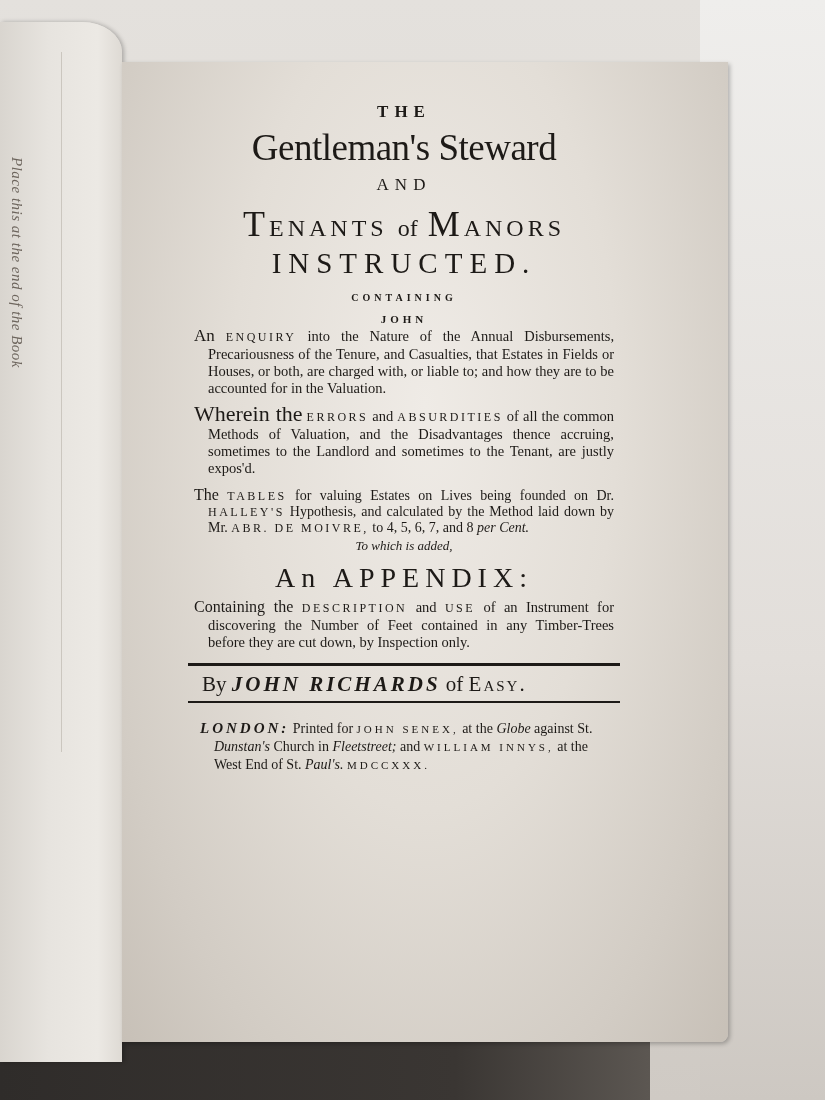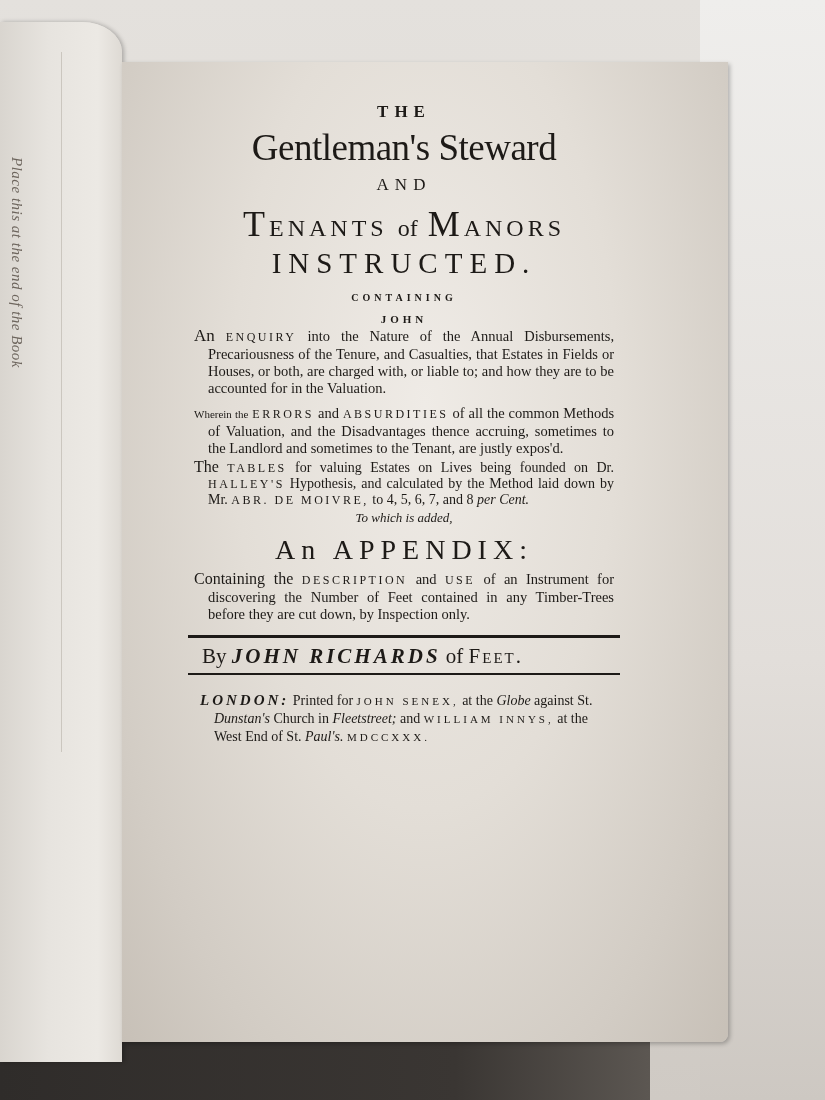--- a/index.html
+++ b/index.html
@@ -93,28 +93,28 @@
     <div class="t-containing"><span style="text-transform:uppercase">Containing</span></div>
 
     <div class="t-with">JOHN</div>
     <div class="para" style="font-size:14.5px;line-height:17px;">
       <span style="font-size:17px">An</span>
       <span class="smallcaps" style="text-transform:uppercase">Enquiry</span>
       <span>into the Nature of the Annual Disbursements, Precariousness of the Tenure, and Casualties, that Estates in Fields or Houses, or both, are charged with, or liable to; and how they are to be accounted for in the Valuation.</span>
     </div>
 
     <div class="para" style="font-size:14.5px;line-height:17px;margin-top:8px;">
-      <span style="font-size:11px">Wherein the</span>
+      <span style="font-size:22px">Wherein the</span>
       <span class="smallcaps" style="text-transform:uppercase">Errors</span>
       <span>and</span>
       <span class="smallcaps" style="text-transform:uppercase">Absurdities</span>
       <span>of all the common Methods of Valuation, and the Disadvantages thence accruing, sometimes to the Landlord and sometimes to the Tenant, are justly expos'd.</span>
     </div>
 
-    <div class="para" style="font-size:14px;line-height:16px;margin-top:2px;">
+    <div class="para" style="font-size:14px;line-height:16px;margin-top:10px;">
       <span style="font-size:16px">The</span>
       <span class="smallcaps" style="text-transform:uppercase">Tables</span>
       <span>for valuing Estates on Lives being founded on Dr.</span>
       <span class="smallcaps" style="text-transform:uppercase">Halley's</span>
       <span>Hypothesis, and calculated by the Method laid down by Mr.</span>
       <span class="smallcaps" style="text-transform:uppercase">Abr. de Moivre,</span>
       <span>to 4, 5, 6, 7, and 8</span>
       <span class="it">per Cent.</span>
     </div>
 
@@ -127,21 +127,21 @@
       <span>and</span>
       <span class="smallcaps" style="text-transform:uppercase">Use</span>
       <span>of an Instrument for discovering the Number of Feet contained in any Timber-Trees before they are cut down, by Inspection only.</span>
     </div>
 
     <div class="rule"></div>
     <div class="t-author">
       <span>By</span>
       <span class="name">JOHN RICHARDS</span>
       <span>of</span>
-      <span class="exon" style="font-variant:small-caps">Feet.</span>
+      <span class="exon" style="font-variant:small-caps">Easy.</span>
     </div>
     <div class="rule thin"></div>
 
     <div class="imprint">
       <span class="city">LONDON:</span>
       <span>Printed for</span>
       <span class="sc2" style="text-transform:uppercase">John Senex,</span>
       <span>at the</span>
       <span class="it">Globe</span>
       <span>against St.</span>

